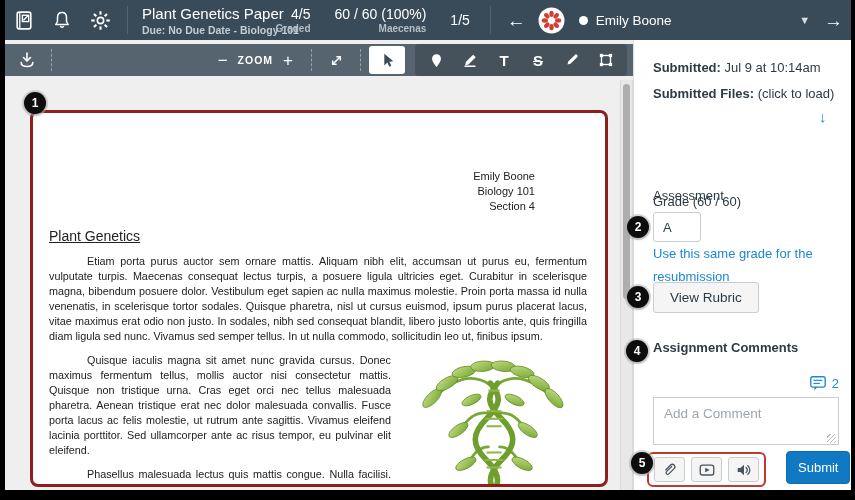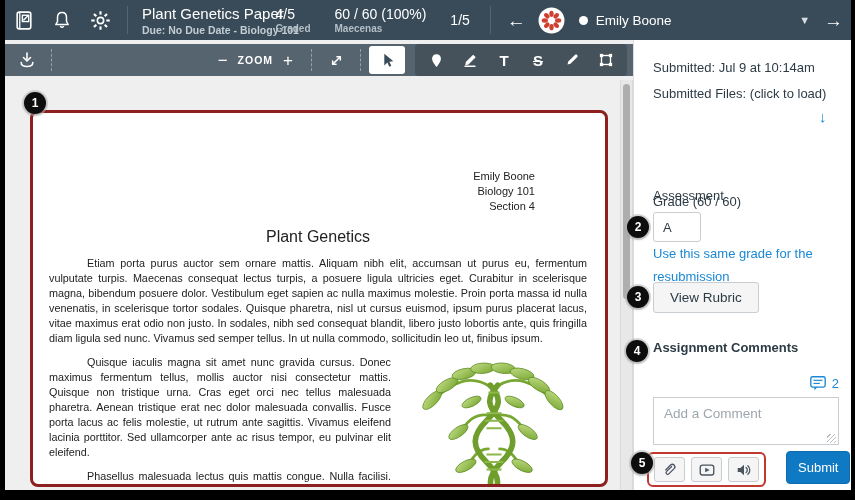--- a/index.html
+++ b/index.html
@@ -9,21 +9,21 @@
   #edge-right { left:851px; top:0; width:4px; height:500px; }
   #edge-bottom { left:0; top:490px; width:855px; height:10px; }
 
   
   .app-header { position:absolute; left:5px; top:0; width:846px; height:40px; background:#394b58; display:flex; align-items:center; color:#fff; z-index:10; }
   .hdr-iconbtn { width:30px; height:30px; display:flex; align-items:center; justify-content:center; background:none; border:none; cursor:pointer; margin:0 4px; }
   .hdr-sep { width:1px; height:28px; background:#56646f; margin:0 8px; }
   .hdr-titleblock { margin-left:6px; flex:1; min-width:0; }
   .hdr-title { font-size:15px; color:#fff; white-space:nowrap; }
   .hdr-subtitle { font-size:10.5px; font-weight:bold; color:#c3cdd4; margin-top:2px; white-space:nowrap; }
-  .stat { text-align:left; margin:0 12px; }
+  .stat { text-align:right; margin:0 12px; }
   .stat-value { font-size:14px; color:#fff; }
   .stat-label { font-size:10px; font-weight:bold; color:#b4bfc7; margin-top:1px; }
   .nav-arrow { background:none; border:none; color:#fff; font-size:19px; cursor:pointer; padding:0 8px; line-height:1; }
   .avatar-btn { background:none; border:none; cursor:pointer; padding:0 4px; display:flex; align-items:center; }
   .student-dot { width:9px; height:9px; border-radius:50%; background:#fff; margin:0 8px 0 10px; }
   .student-name { font-size:13.5px; color:#fff; white-space:nowrap; }
   .hdr-spacer2 { flex:1; }
   .caret-btn { background:none; border:none; color:#d6dde2; font-size:11px; cursor:pointer; padding:0 6px; }
 
   
@@ -37,32 +37,32 @@
   .tb-btn.selected { background:#fff; border-radius:3px; color:#394b58; width:36px; }
   .tool-group { display:flex; align-items:center; background:rgba(0,0,0,.18); border-radius:4px; padding:2px 4px; margin-left:10px; }
   .tool-group .tb-btn { width:34px; }
   .glyph-tool { font-size:15px; font-weight:bold; color:#fff; }
   .glyph-strike { text-decoration:line-through; }
 
   
   .doc-area { position:absolute; left:5px; top:80px; width:615px; height:410px; background:#efefef; }
   .paper { position:absolute; left:25px; top:30px; width:578px; height:377px; background:#fff; border:3px solid #8e1f1f; border-radius:8px; padding:56px 18px 10px 16px; overflow:hidden; }
   .author-block { text-align:right; padding-right:52px; font-size:11px; line-height:15px; color:#222; }
-  .paper-title { text-align:center; font-size:16px; color:#222; margin:14px 0 10px 0; }
+  .paper-title { text-align:left; font-size:14px; color:#222; margin:14px 0 10px 0;text-decoration:underline; }
   .para { font-size:10.8px; line-height:15px; color:#222; text-align:justify; text-indent:38px; margin-bottom:9px; }
   .plant-float { float:right; width:186px; height:150px; margin:2px 0 0 10px; }
 
   
   .scroll-track { position:absolute; left:620px; top:80px; width:13px; height:410px; background:#e8e8e8; border-left:1px solid #d9d9d9; border-right:1px solid #d9d9d9; cursor:pointer; }
   .scroll-thumb { position:absolute; left:2px; top:4px; width:7px; height:215px; background:#aeaeae; border-radius:4px; cursor:pointer; }
 
   
   .sidebar { position:absolute; left:633px; top:40px; width:218px; height:450px; background:#fff; border-left:1px solid #dcdcdc; color:#2d3b45; }
   .sb { position:absolute; left:19px; font-size:13px; }
-  .sb b { font-weight:normal; }
+  .sb b { font-weight:bold; }
   .sb-link { color:#1a88d4; text-decoration:none; cursor:pointer; font-size:13px; }
   .file-dl { position:absolute; left:185px; top:68px; color:#1a88d4; font-size:15px; cursor:pointer; background:none; border:none; }
   .grade-input { position:absolute; left:19px; top:172px; width:48px; height:30px; border:1px solid #c7cdd1; border-radius:3px; font-size:13px; padding:0 9px; color:#2d3b45; font-family:"Liberation Sans", sans-serif; }
   .resub-link { position:absolute; left:19px; top:202px; width:180px; line-height:23px; }
   .rubric-btn { position:absolute; left:19px; top:242px; background:#f5f5f5; border:1px solid #c7cdd1; border-radius:3px; font-size:13.5px; color:#2d3b45; padding:7px 16px; cursor:pointer; font-family:"Liberation Sans", sans-serif; }
   .comment-count-row { position:absolute; left:19px; top:334px; width:186px; display:flex; justify-content:flex-end; align-items:center; gap:5px; color:#1a88d4; font-size:13px; }
   .comment-box { position:absolute; left:19px; top:357px; width:186px; height:48px; border:1px solid #c7cdd1; border-radius:0; resize:none; font-size:13.5px; padding:8px 10px; color:#2d3b45; font-family:"Liberation Sans", sans-serif; }
   .comment-box::placeholder { color:#9ea6ad; }
   .resize-handle { position:absolute; left:193px; top:394px; width:9px; height:9px; background:
      repeating-linear-gradient(135deg, transparent 0 2px, #b9bec2 2px 3px); pointer-events:none; }

